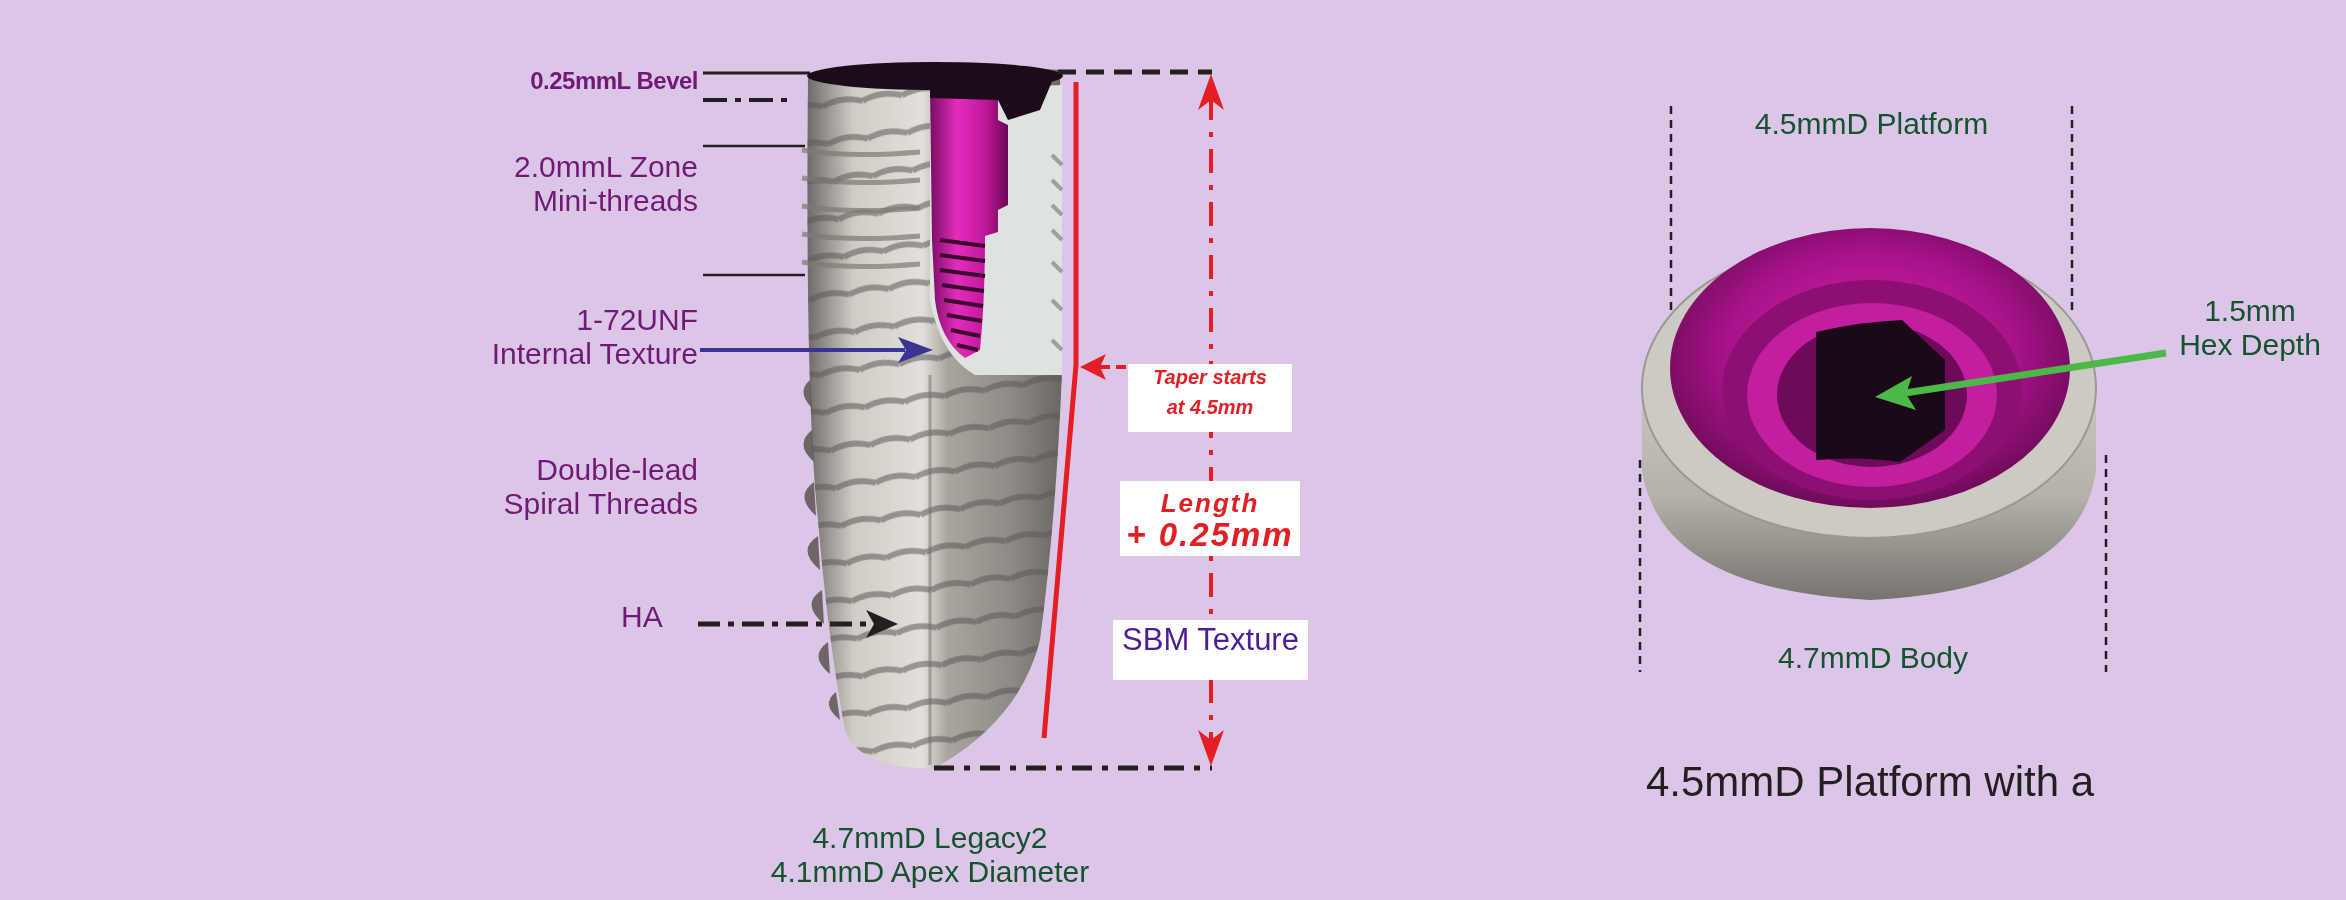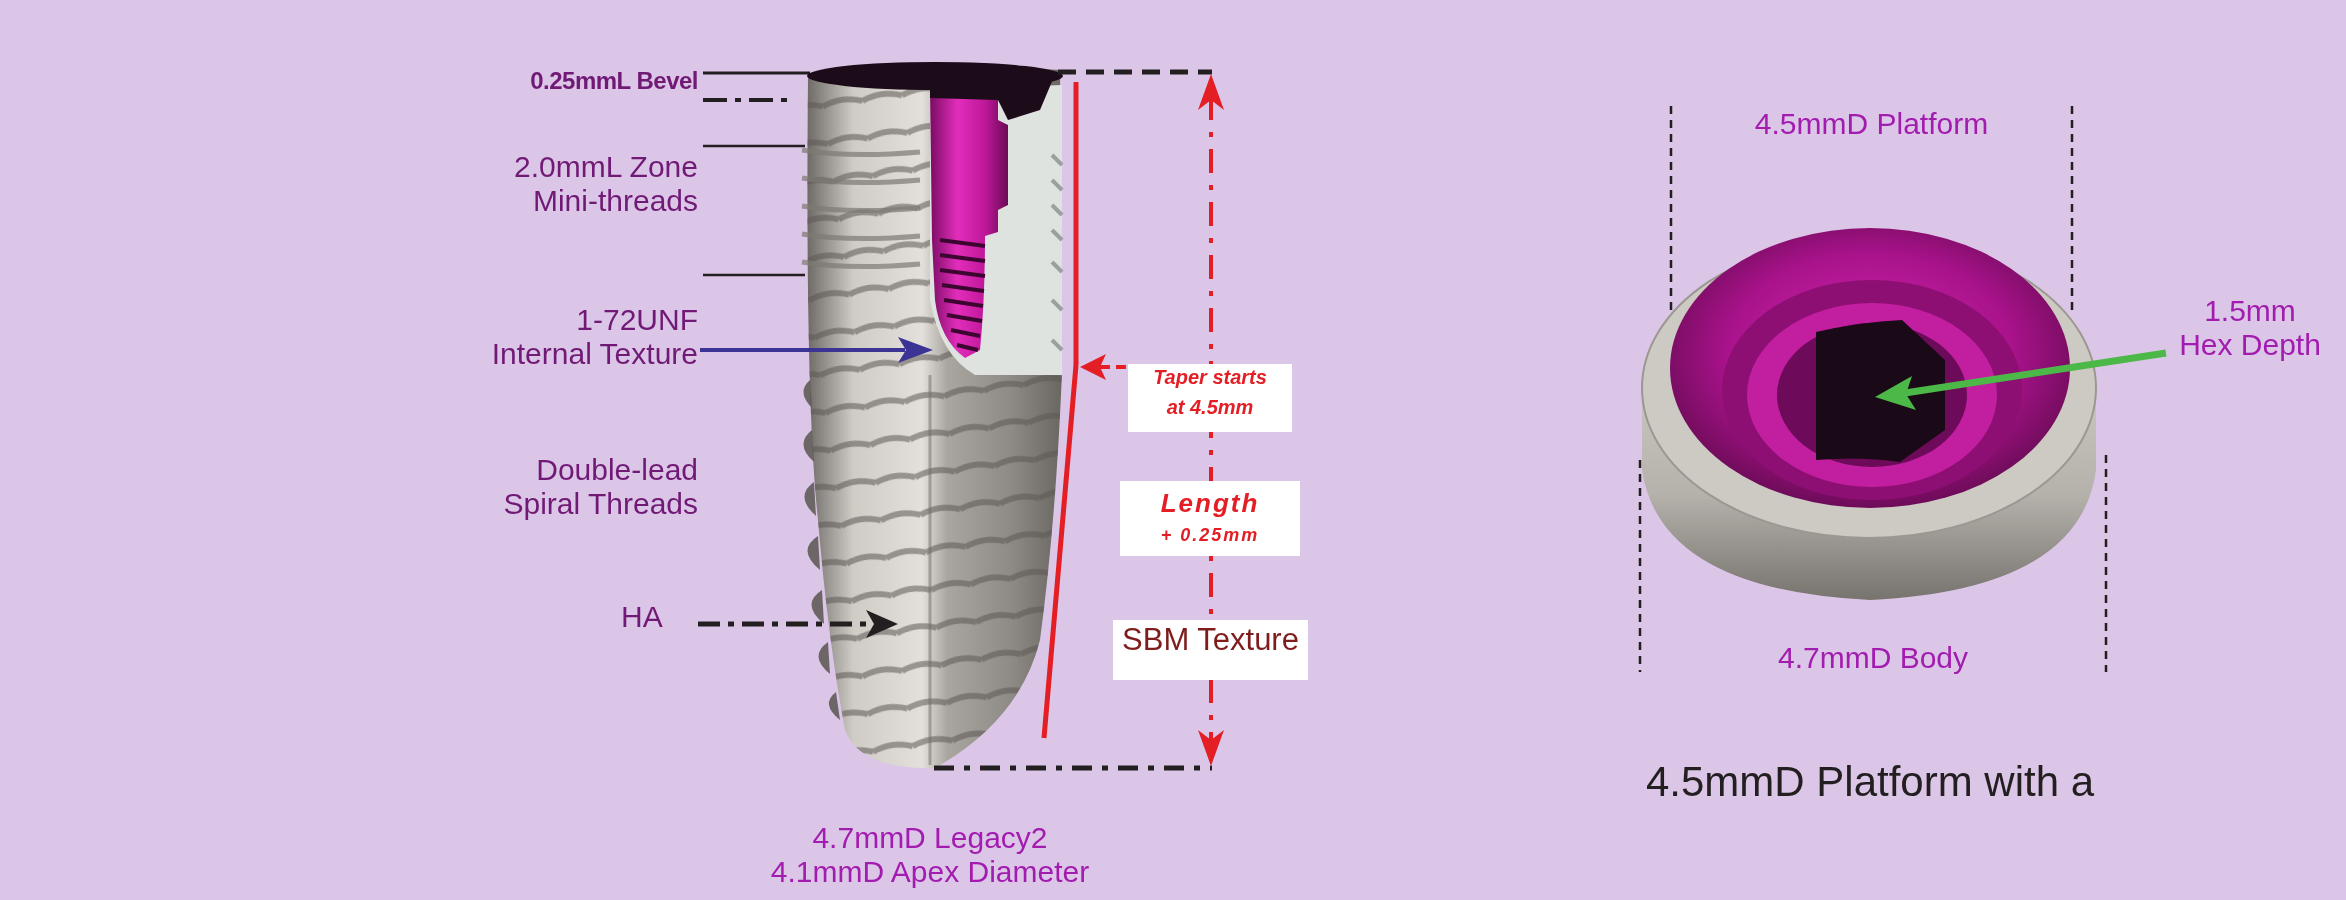--- a/index.html
+++ b/index.html
@@ -1,18 +1,18 @@
 <!DOCTYPE html>
 <html><head>
 <meta charset="utf-8">
 <style>
   html,body{margin:0;padding:0;}
   body{width:2346px;height:900px;background:#dcc6e8;position:relative;overflow:hidden;font-family:"Liberation Sans",sans-serif;color:#231f20;}
   .lbl{position:absolute;font-size:30px;line-height:34px;text-align:right;color:#701a75;white-space:nowrap;}
-  .lbl-c{position:absolute;font-size:30px;line-height:34px;text-align:center;color:#a21caf;white-space:nowrap;}
+  .lbl-c{position:absolute;font-size:30px;line-height:34px;text-align:center;color:#14532d;white-space:nowrap;}
   .bevel{font-weight:bold;font-size:24px;letter-spacing:-0.5px;}
   .box{position:absolute;background:#ffffff;text-align:center;}
   .red-txt{color:#e31e24;font-weight:bold;font-style:italic;}
   .caption{position:absolute;font-size:42px;line-height:52px;text-align:center;white-space:nowrap;}
   svg{position:absolute;left:0;top:0;}
 </style>
 </head>
 <body>
 
 <svg width="2346" height="900" viewBox="0 0 2346 900">
@@ -182,25 +182,25 @@
 
 <div class="lbl" style="left:621px;top:600px;text-align:left;">HA</div>
 
 <div class="box" style="left:1128px;top:364px;width:164px;height:68px;">
   <div class="red-txt" style="font-size:20px;line-height:26px;">Taper starts</div>
   <div class="red-txt" style="font-size:20px;line-height:26px;margin-top:4px;">at 4.5mm</div>
 </div>
 
 <div class="box" style="left:1120px;top:481px;width:180px;height:75px;">
   <div class="red-txt" style="font-size:26px;line-height:32px;margin-top:6px;letter-spacing:2px;">Length</div>
-  <div class="red-txt" style="font-size:18px;line-height:32px;letter-spacing:2px;">+ 0.25mm</div>
+  <div class="red-txt" style="font-size:33px;line-height:32px;letter-spacing:2px;">+ 0.25mm</div>
 </div>
 
 <div class="box" style="left:1113px;top:620px;width:195px;height:60px;">
-  <div style="font-size:31px;line-height:40px;color:#7f1d1d;">SBM Texture</div>
+  <div style="font-size:31px;line-height:40px;color:#4c1d95;">SBM Texture</div>
 </div>
 
 <div class="lbl-c" style="left:700px;width:460px;top:793px;margin-top:28px;">
   <div>4.7mmD Legacy2</div>
   <div>4.1mmD Apex Diameter</div>
 </div>
 
 <div class="lbl-c" style="left:1671px;width:401px;top:107px;">4.5mmD Platform</div>
 <div class="lbl-c" style="left:1640px;width:466px;top:641px;">4.7mmD Body</div>
 

